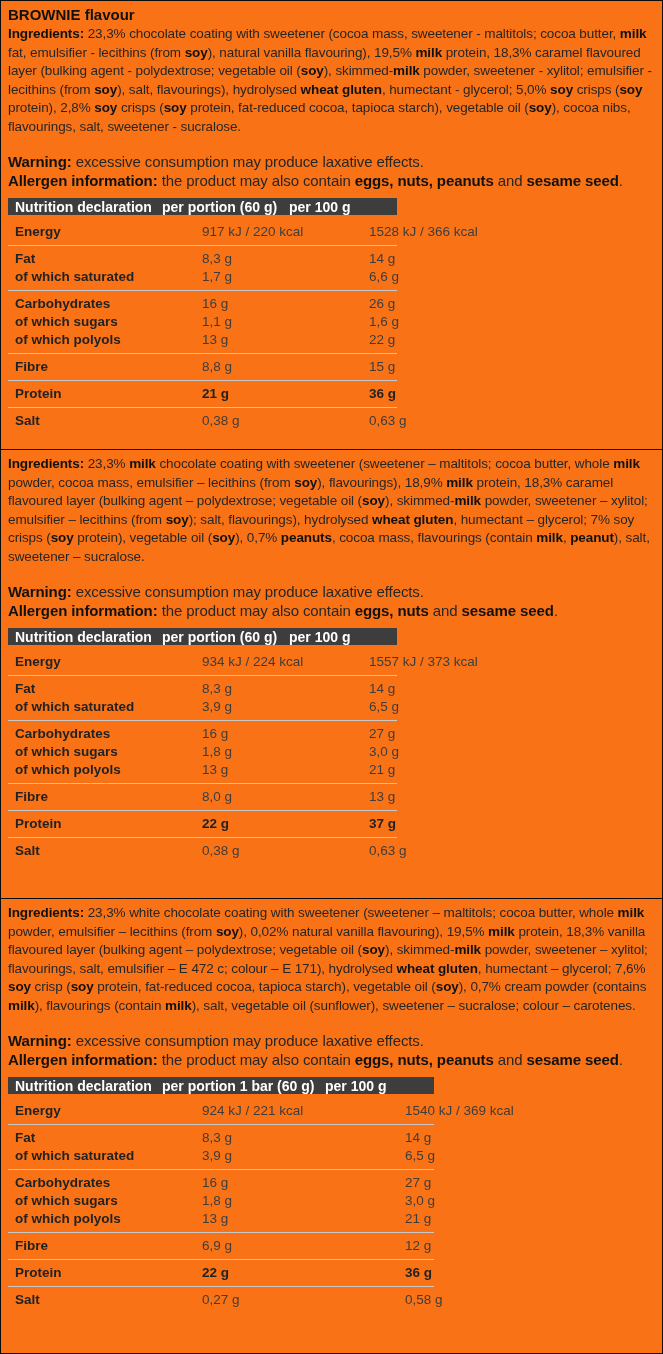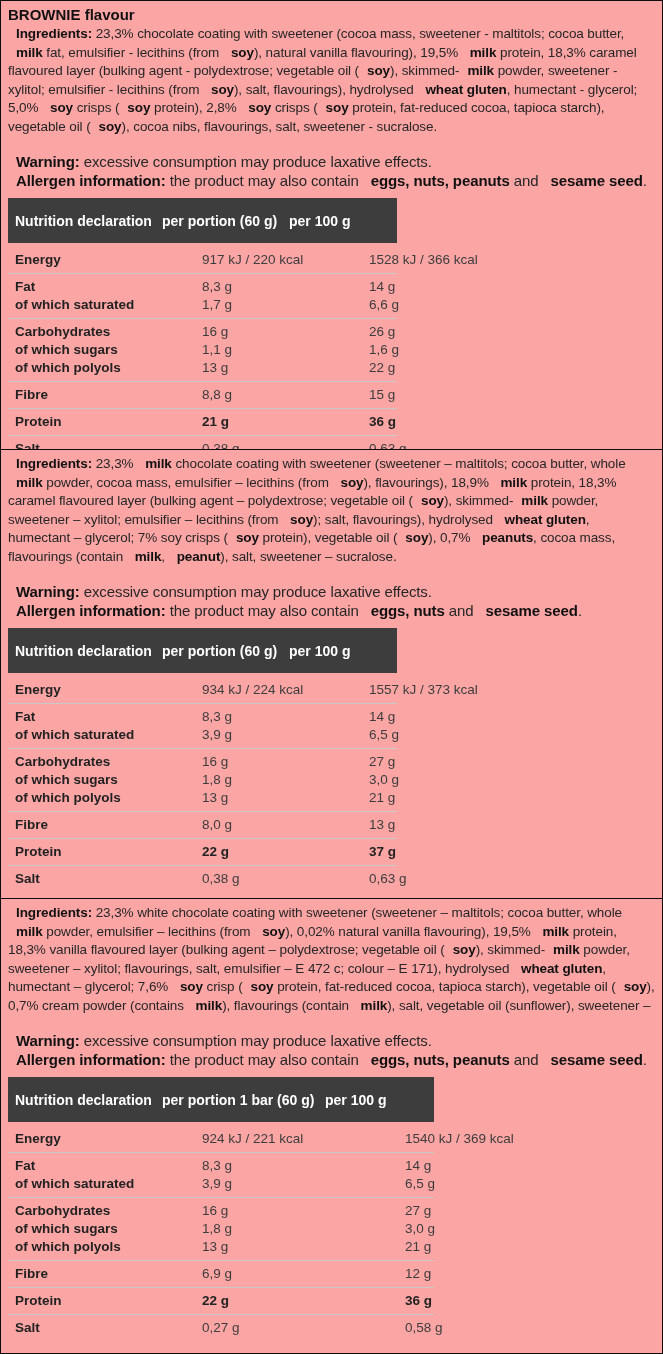--- a/index.html
+++ b/index.html
@@ -8,42 +8,42 @@
     width: 663px;
     font-family: "Liberation Sans", sans-serif;
     color: #232323;
     -webkit-font-smoothing: antialiased;
   }
   .flavour-section {
     border: 1px solid #0c0c0c;
     padding: 4px 7px 0 7px;
     height: 450px;
     overflow: hidden;
-    background: #fca5a5;
+    background: #f97316;
   }
   .flavour-section + .flavour-section { margin-top: -1px; }
   .flavour-section:nth-child(3) { height: 456px; }
 
   .title {
     margin: 0;
     font-size: 15px;
     line-height: 19px;
     font-weight: bold;
     color: #111;
   }
   .ingredients {
     margin: 1px 0 0 0;
     font-size: 13.5px;
     line-height: 18.6px;
     letter-spacing: -0.1px;
     height: 112px;
     overflow: hidden;
     color: #262626;
   }
-  .bold { font-weight: bold; color: #111; margin-left: 8px; }
+  .bold { font-weight: bold; color: #111; }
   .warning, .allergen {
     margin: 0;
     font-size: 15px;
     line-height: 19px;
     letter-spacing: -0.1px;
     color: #262626;
   }
   .warning { margin-top: 15px; }
 
   .ntable {
@@ -53,21 +53,21 @@
   }
   .flavour-section:nth-child(3) .ntable { width: 426px; }
 
   .thead {
     display: grid;
     grid-template-columns: 147px 127px auto;
     background: #3d3d3d;
     color: #ffffff;
     font-weight: bold;
     font-size: 14px;
-    height: 45px;
+    height: 17px;
     align-items: center;
     padding-left: 7px;
     white-space: nowrap;
   }
   .flavour-section:nth-child(3) .thead { grid-template-columns: 147px 163px auto; }
 
   .tgroup {
     padding: 4px 0 4px 7px;
     border-bottom: 1px solid #c9c9c9;
   }

